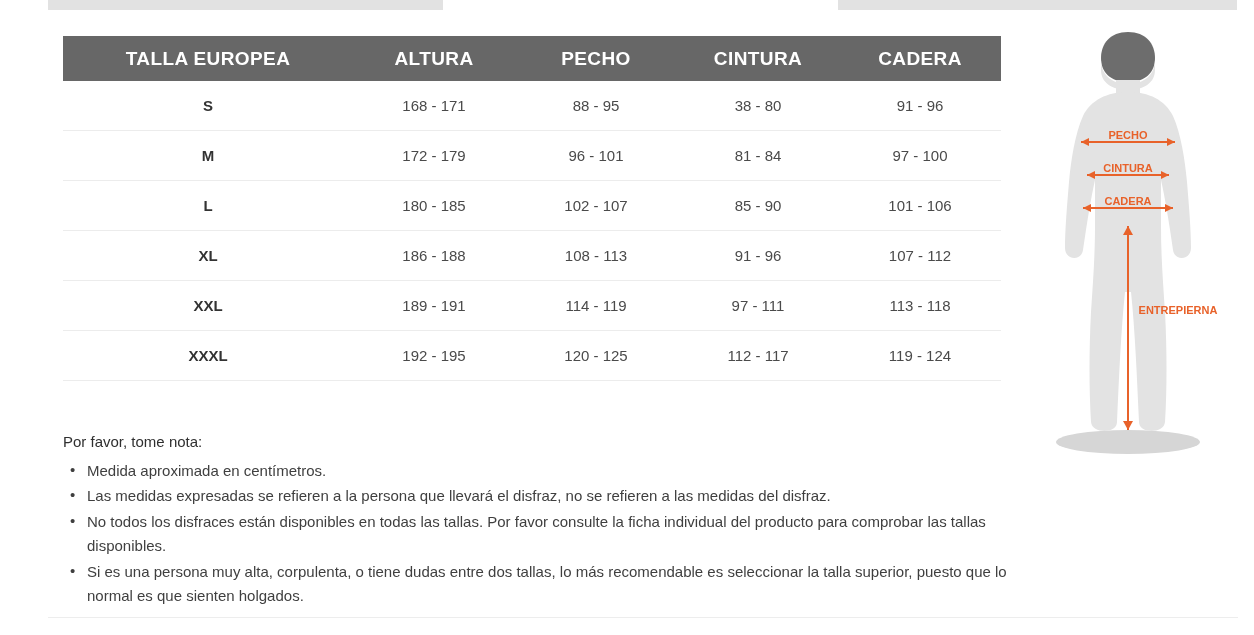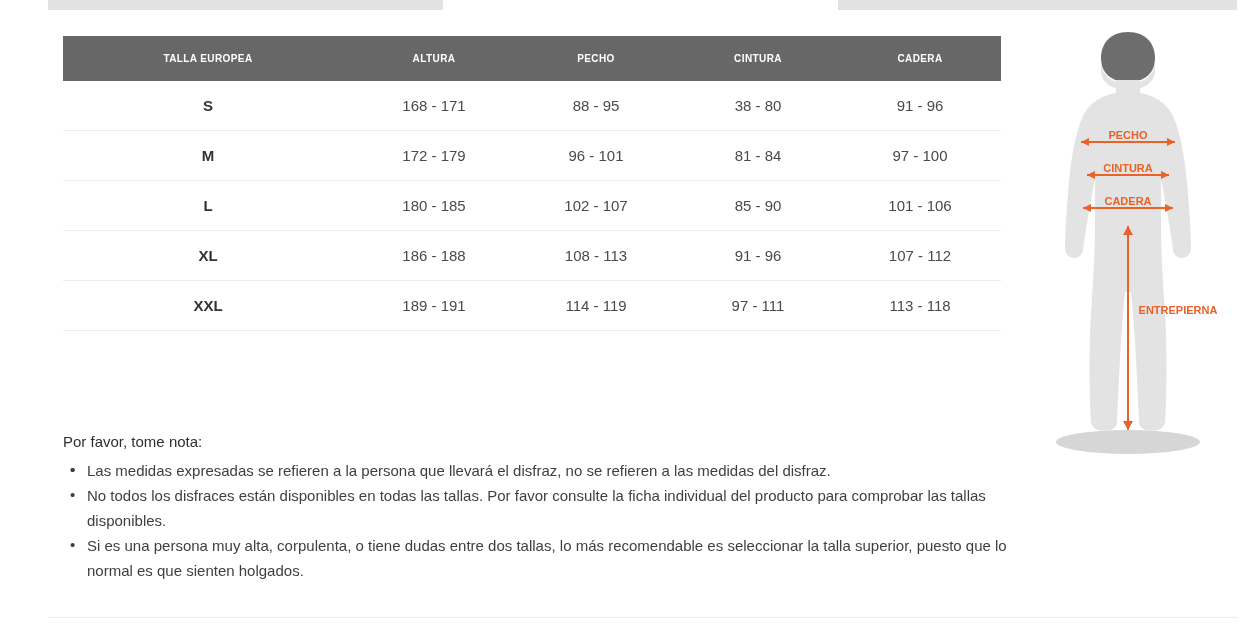--- a/index.html
+++ b/index.html
@@ -56,21 +56,21 @@
     position: absolute;
     top: 26px;
     left: 15px;
     width: 938px;
     border-collapse: collapse;
     table-layout: fixed;
   }
   .size-table thead th {
     background: #676767;
     color: #ffffff;
-    font-size: 10px;
+    font-size: 19px;
     font-weight: bold;
     letter-spacing: 0.4px;
     height: 43px;
     text-align: center;
     vertical-align: middle;
     border: none;
   }
   .size-table tbody td {
     height: 47px;
     text-align: center;
@@ -188,20 +188,27 @@
           <td>108 - 113</td>
           <td>91 - 96</td>
           <td>107 - 112</td>
         </tr>
         <tr>
           <td class="size-label">XXL</td>
           <td>189 - 191</td>
           <td>114 - 119</td>
           <td>97 - 111</td>
           <td>113 - 118</td>
+        </tr>
+        <tr>
+          <td class="size-label">XXXL</td>
+          <td>192 - 195</td>
+          <td>120 - 125</td>
+          <td>112 - 117</td>
+          <td>119 - 124</td>
         </tr>
       </tbody>
     </table>
 
     <div class="figure">
       <svg width="200" height="430" viewBox="0 0 200 430" xmlns="http://www.w3.org/2000/svg">
 
         <ellipse cx="95" cy="412" rx="72" ry="12" fill="#d6d6d6"></ellipse>
 
         <path d="M95 2 C77 2 68 14 68 28 C68 42 77 52 95 52 C113 52 122 42 122 28 C122 14 113 2 95 2 Z" fill="#6d6d6d"></path>
@@ -251,20 +258,21 @@
         <path d="M95 196 l-5 9 l10 0 Z" fill="#e8622a"></path>
         <path d="M95 400 l-5 -9 l10 0 Z" fill="#e8622a"></path>
         <text x="145" y="284" fill="#e8622a" font-family="Liberation Sans, sans-serif" font-size="11" font-weight="bold" text-anchor="middle">ENTREPIERNA</text>
       </svg>
     </div>
 
     <div class="notes">
       <p class="notes-title">Por favor, tome nota:</p>
       <div class="note-item">
         <span class="bullet">•</span>
+        <span>Medida aproximada en centímetros.</span>
       </div>
       <div class="note-item">
         <span class="bullet">•</span>
         <span>Las medidas expresadas se refieren a la persona que llevará el disfraz, no se refieren a las medidas del disfraz.</span>
       </div>
       <div class="note-item">
         <span class="bullet">•</span>
         <span>No todos los disfraces están disponibles en todas las tallas. Por favor consulte la ficha individual del producto para comprobar las tallas disponibles.</span>
       </div>
       <div class="note-item">

